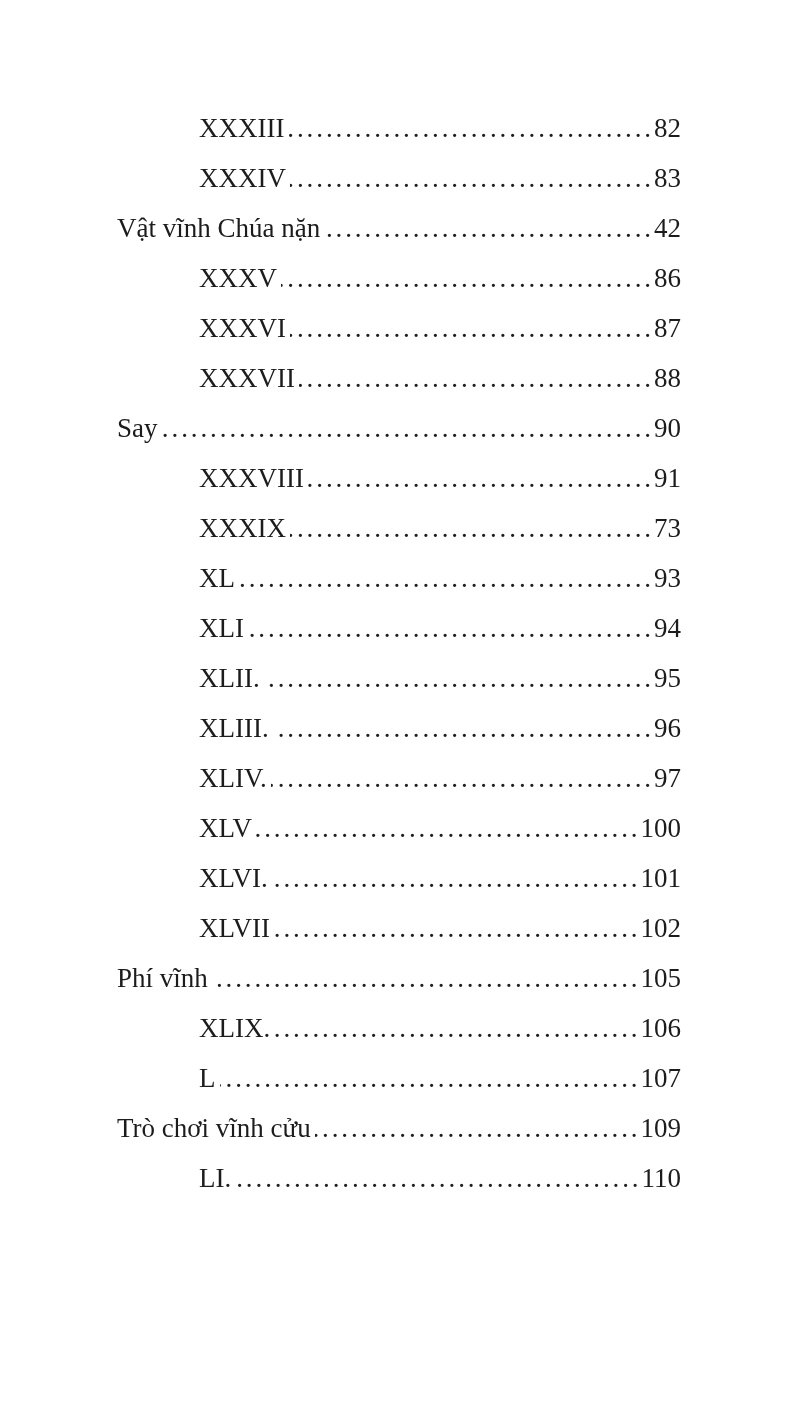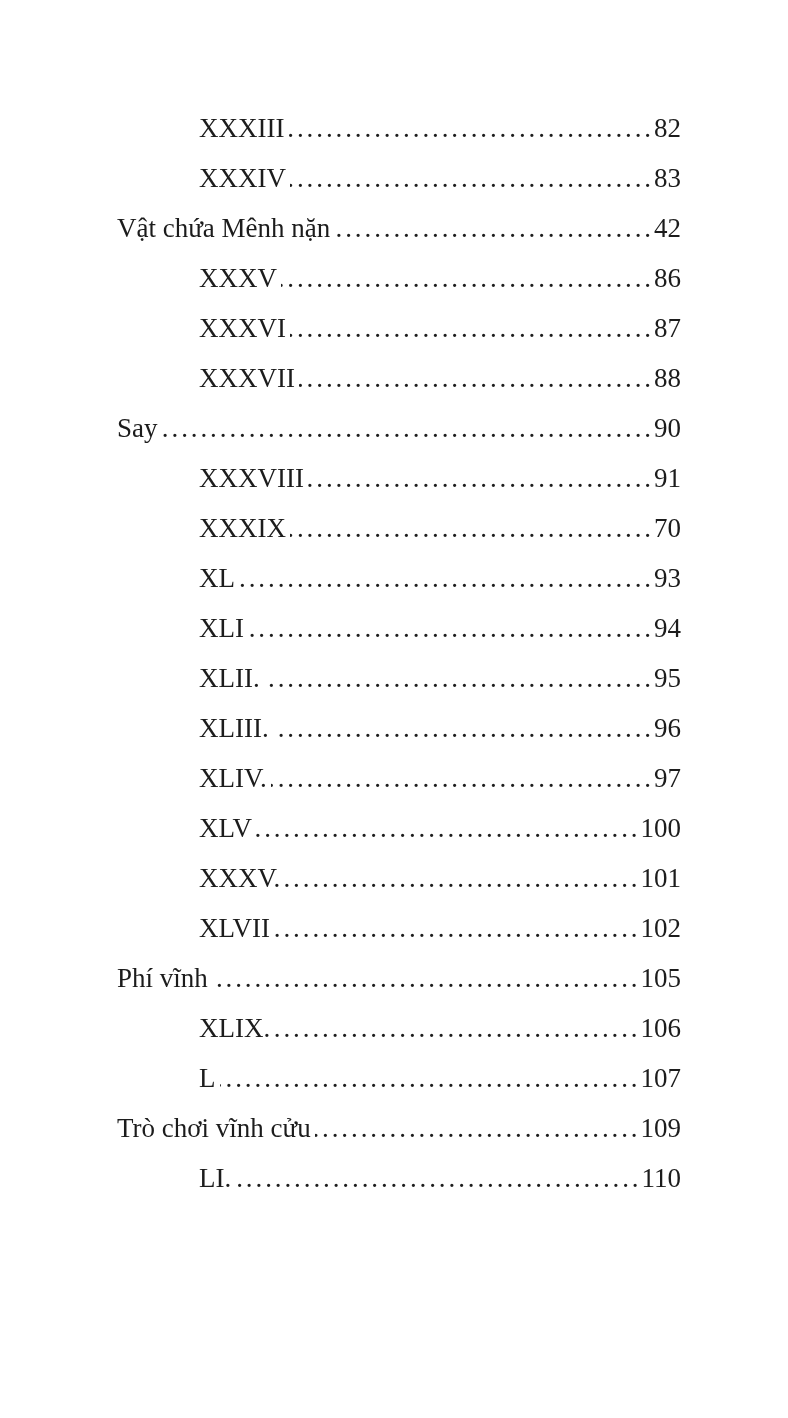--- a/index.html
+++ b/index.html
@@ -65,21 +65,21 @@
     <span class="toc-page">82</span>
   </div>
 
   <div class="toc-row level-sub">
     <span class="toc-label">XXXIV</span>
     <span class="toc-leader"></span>
     <span class="toc-page">83</span>
   </div>
 
   <div class="toc-row level-section">
-    <span class="toc-label">Vật chứa Mênh nặn</span>
+    <span class="toc-label">Vật vĩnh Chúa nặn</span>
     <span class="toc-leader"></span>
     <span class="toc-page">42</span>
   </div>
 
   <div class="toc-row level-sub">
     <span class="toc-label">XXXV</span>
     <span class="toc-leader"></span>
     <span class="toc-page">86</span>
   </div>
 
@@ -103,21 +103,21 @@
 
   <div class="toc-row level-sub">
     <span class="toc-label">XXXVIII</span>
     <span class="toc-leader"></span>
     <span class="toc-page">91</span>
   </div>
 
   <div class="toc-row level-sub">
     <span class="toc-label">XXXIX</span>
     <span class="toc-leader"></span>
-    <span class="toc-page">70</span>
+    <span class="toc-page">73</span>
   </div>
 
   <div class="toc-row level-sub">
     <span class="toc-label">XL</span>
     <span class="toc-leader"></span>
     <span class="toc-page">93</span>
   </div>
 
   <div class="toc-row level-sub">
     <span class="toc-label">XLI</span>
@@ -144,21 +144,21 @@
   </div>
 
 
   <div class="toc-row level-sub">
     <span class="toc-label">XLV</span>
     <span class="toc-leader"></span>
     <span class="toc-page">100</span>
   </div>
 
   <div class="toc-row level-sub">
-    <span class="toc-label">XXXV.</span>
+    <span class="toc-label">XLVI.</span>
     <span class="toc-leader"></span>
     <span class="toc-page">101</span>
   </div>
 
   <div class="toc-row level-sub">
     <span class="toc-label">XLVII</span>
     <span class="toc-leader"></span>
     <span class="toc-page">102</span>
   </div>
 

